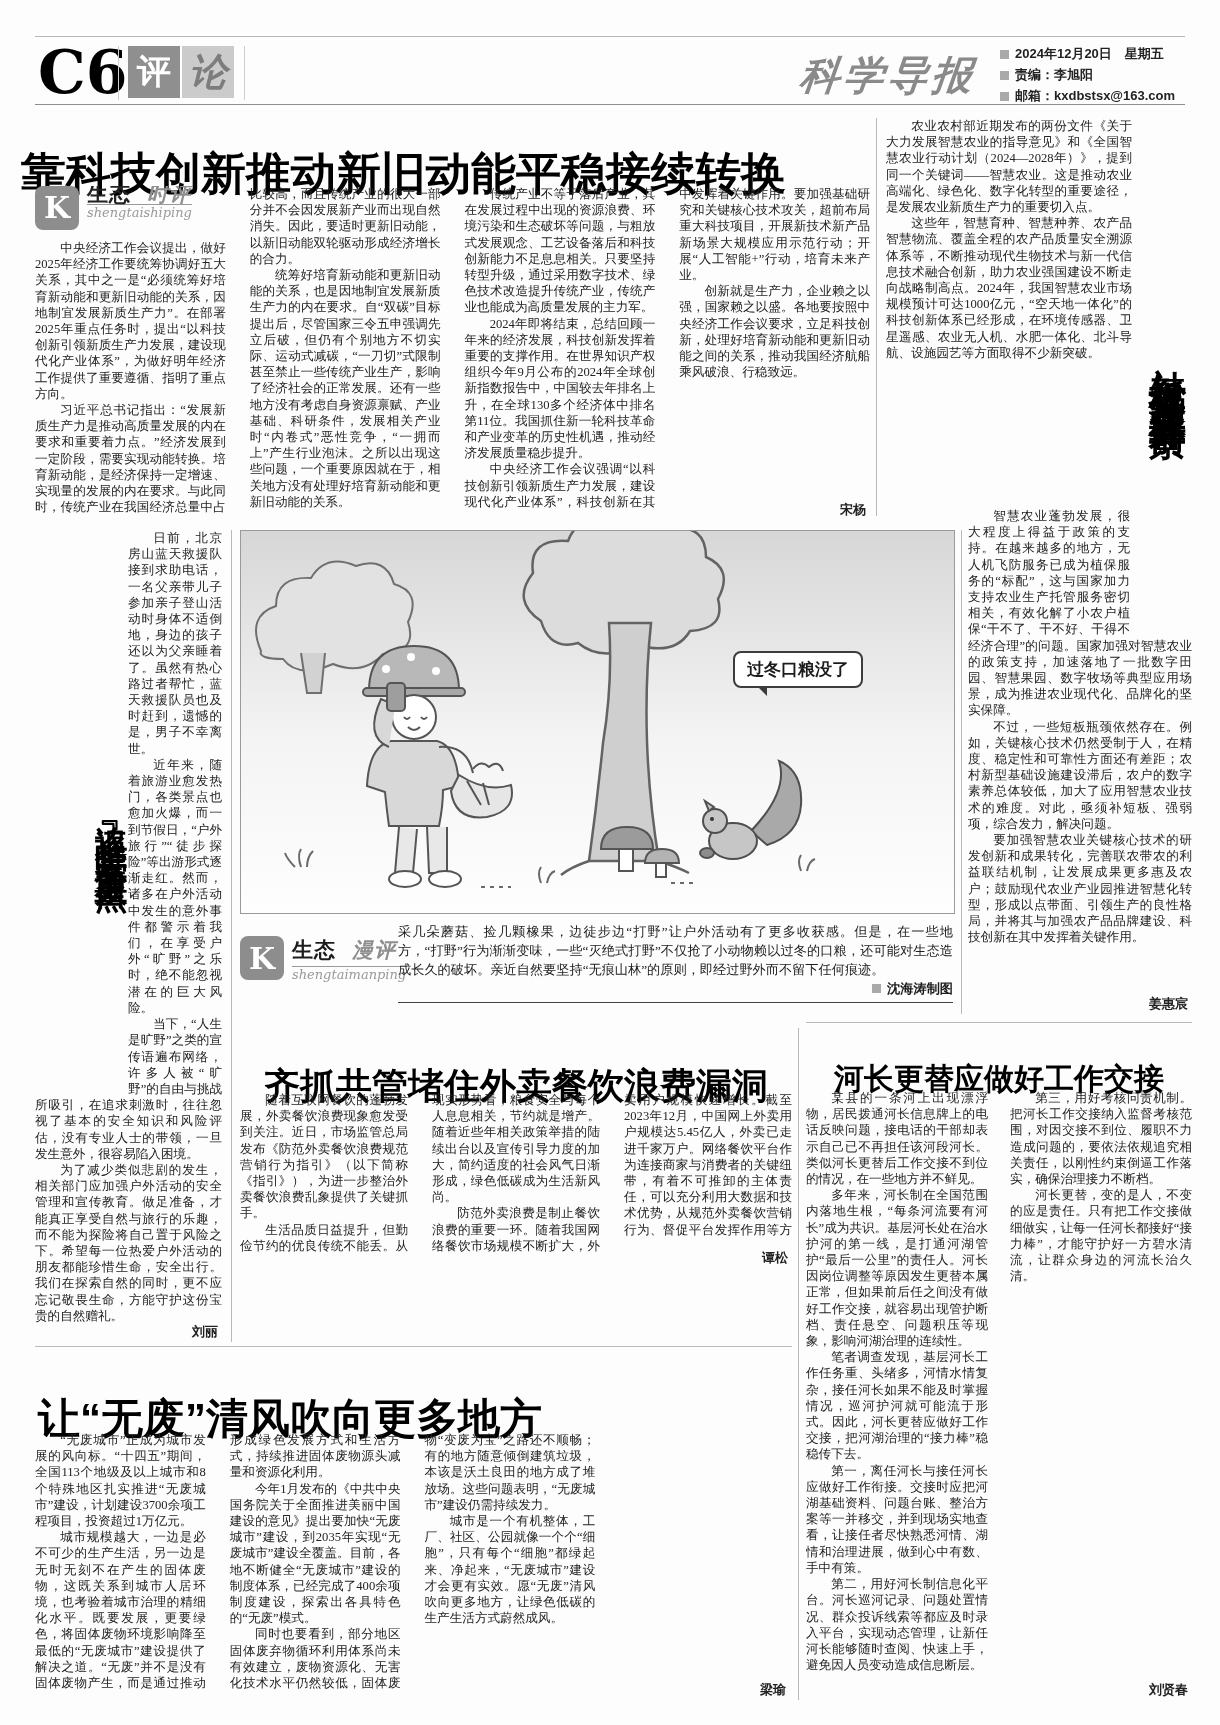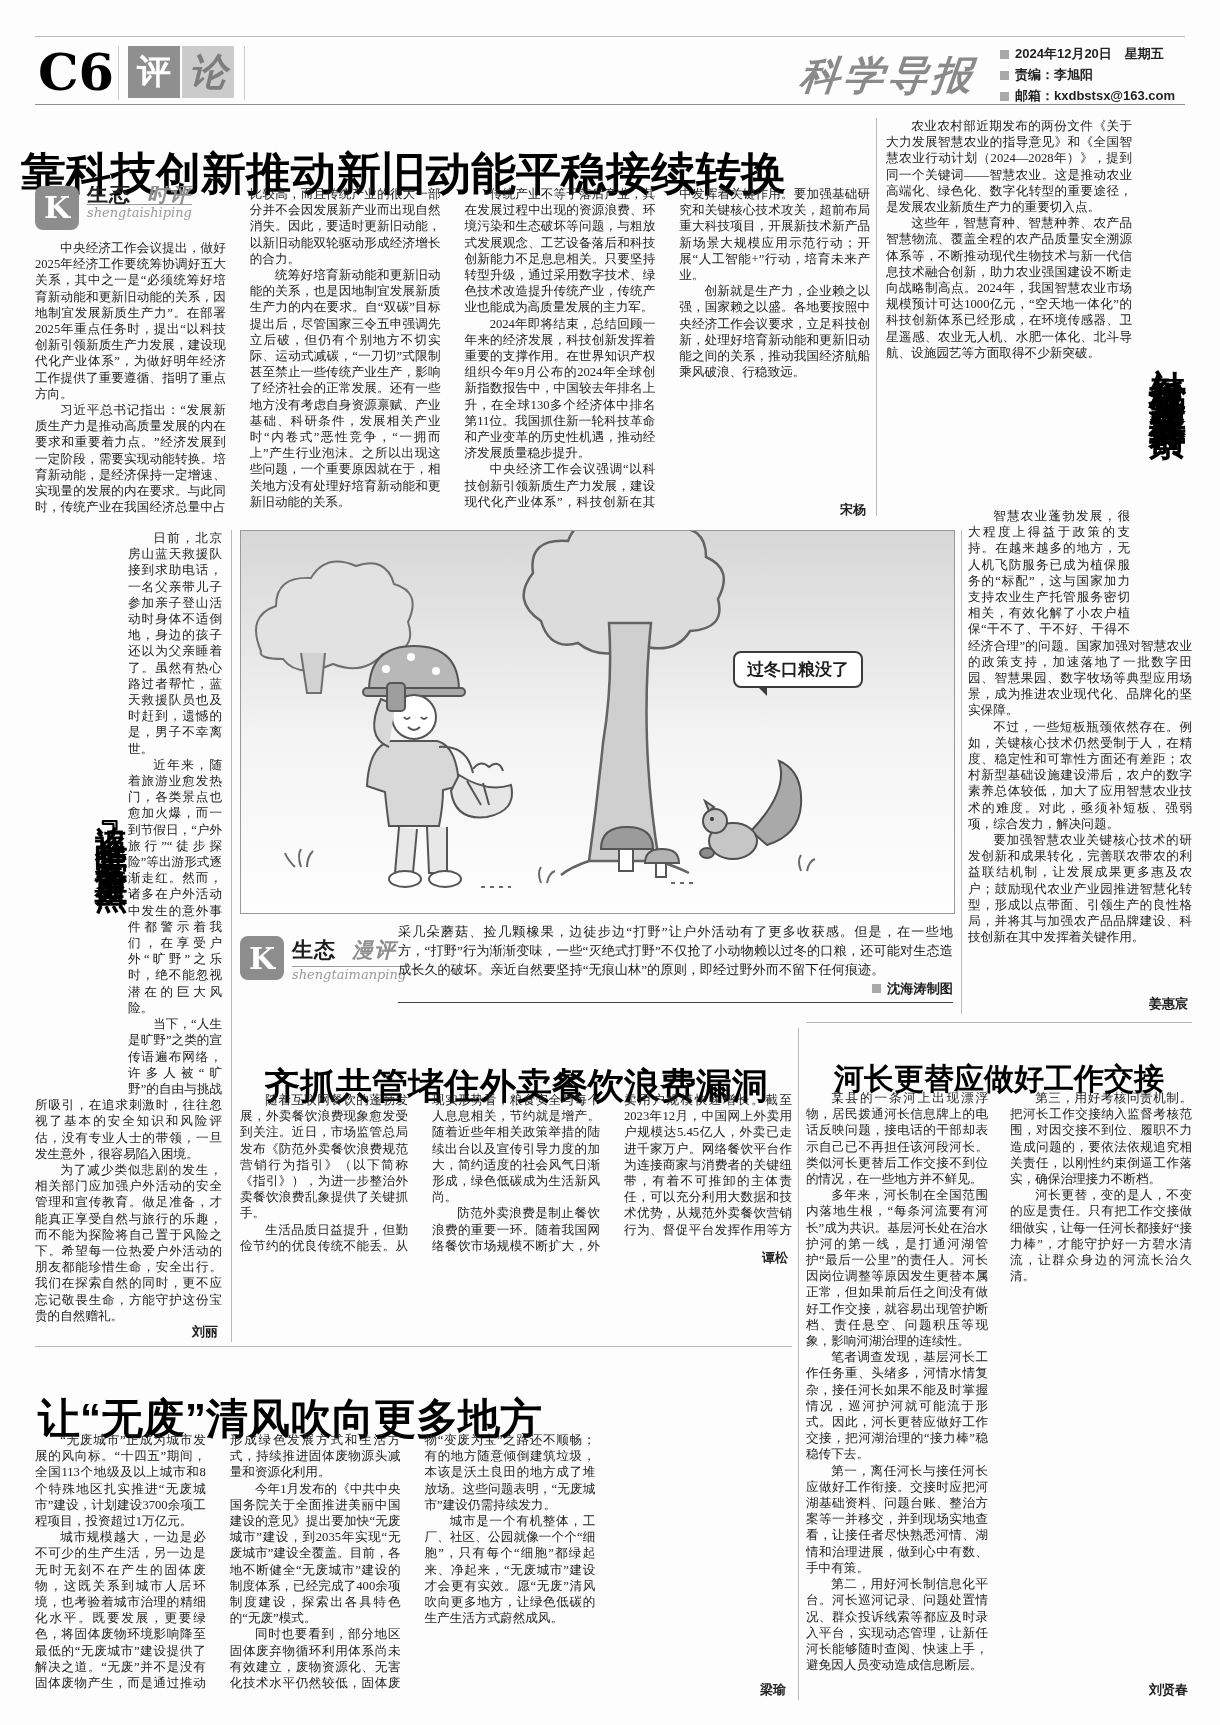--- a/index.html
+++ b/index.html
@@ -3,21 +3,21 @@
 <meta charset="utf-8">
 <style>
   html,body{margin:0;padding:0;background:#e8e8e8;}
   .page{position:relative;width:1220px;height:1725px;background:#fdfdfd;margin:0 auto;
         font-family:"Liberation Serif","DejaVu Serif",serif;color:#1c1c1c;overflow:hidden;}
   .rule{position:absolute;background:#b9b9b9;}
   .vrule{width:1px;} .hrule{height:1px;}
 
   
   .hdr-pageno{position:absolute;left:38px;top:44px;font-family:"DejaVu Serif",serif;
-              font-weight:bold;font-size:51px;line-height:56px;color:#000;}
+              font-weight:bold;font-size:60px;line-height:56px;color:#000;}
   .hdr-sep{position:absolute;top:46px;width:1px;height:54px;background:#cfcfcf;}
   .logo-box{position:absolute;top:46px;width:52px;height:52px;display:flex;align-items:center;justify-content:center;}
   .logo-ping{left:128px;background:#8f8f8f;color:#fff;font-size:34px;font-weight:bold;}
   .logo-lun{left:182px;background:#cbcbcb;color:#7d7d7d;font-size:38px;font-weight:bold;font-style:italic;}
   .masthead{position:absolute;left:800px;top:48px;width:200px;font-size:40px;font-weight:bold;
             font-style:italic;color:#8a8a8a;letter-spacing:4px;white-space:nowrap;
             font-family:"DejaVu Serif",serif;transform:skewX(-6deg);}
   .hdr-info{position:absolute;left:1000px;top:44px;width:190px;font-size:13px;line-height:20px;
             font-family:"Liberation Sans",sans-serif;color:#222;font-weight:bold;}
   .hdr-info .row{display:flex;align-items:center;margin-bottom:1px;}

